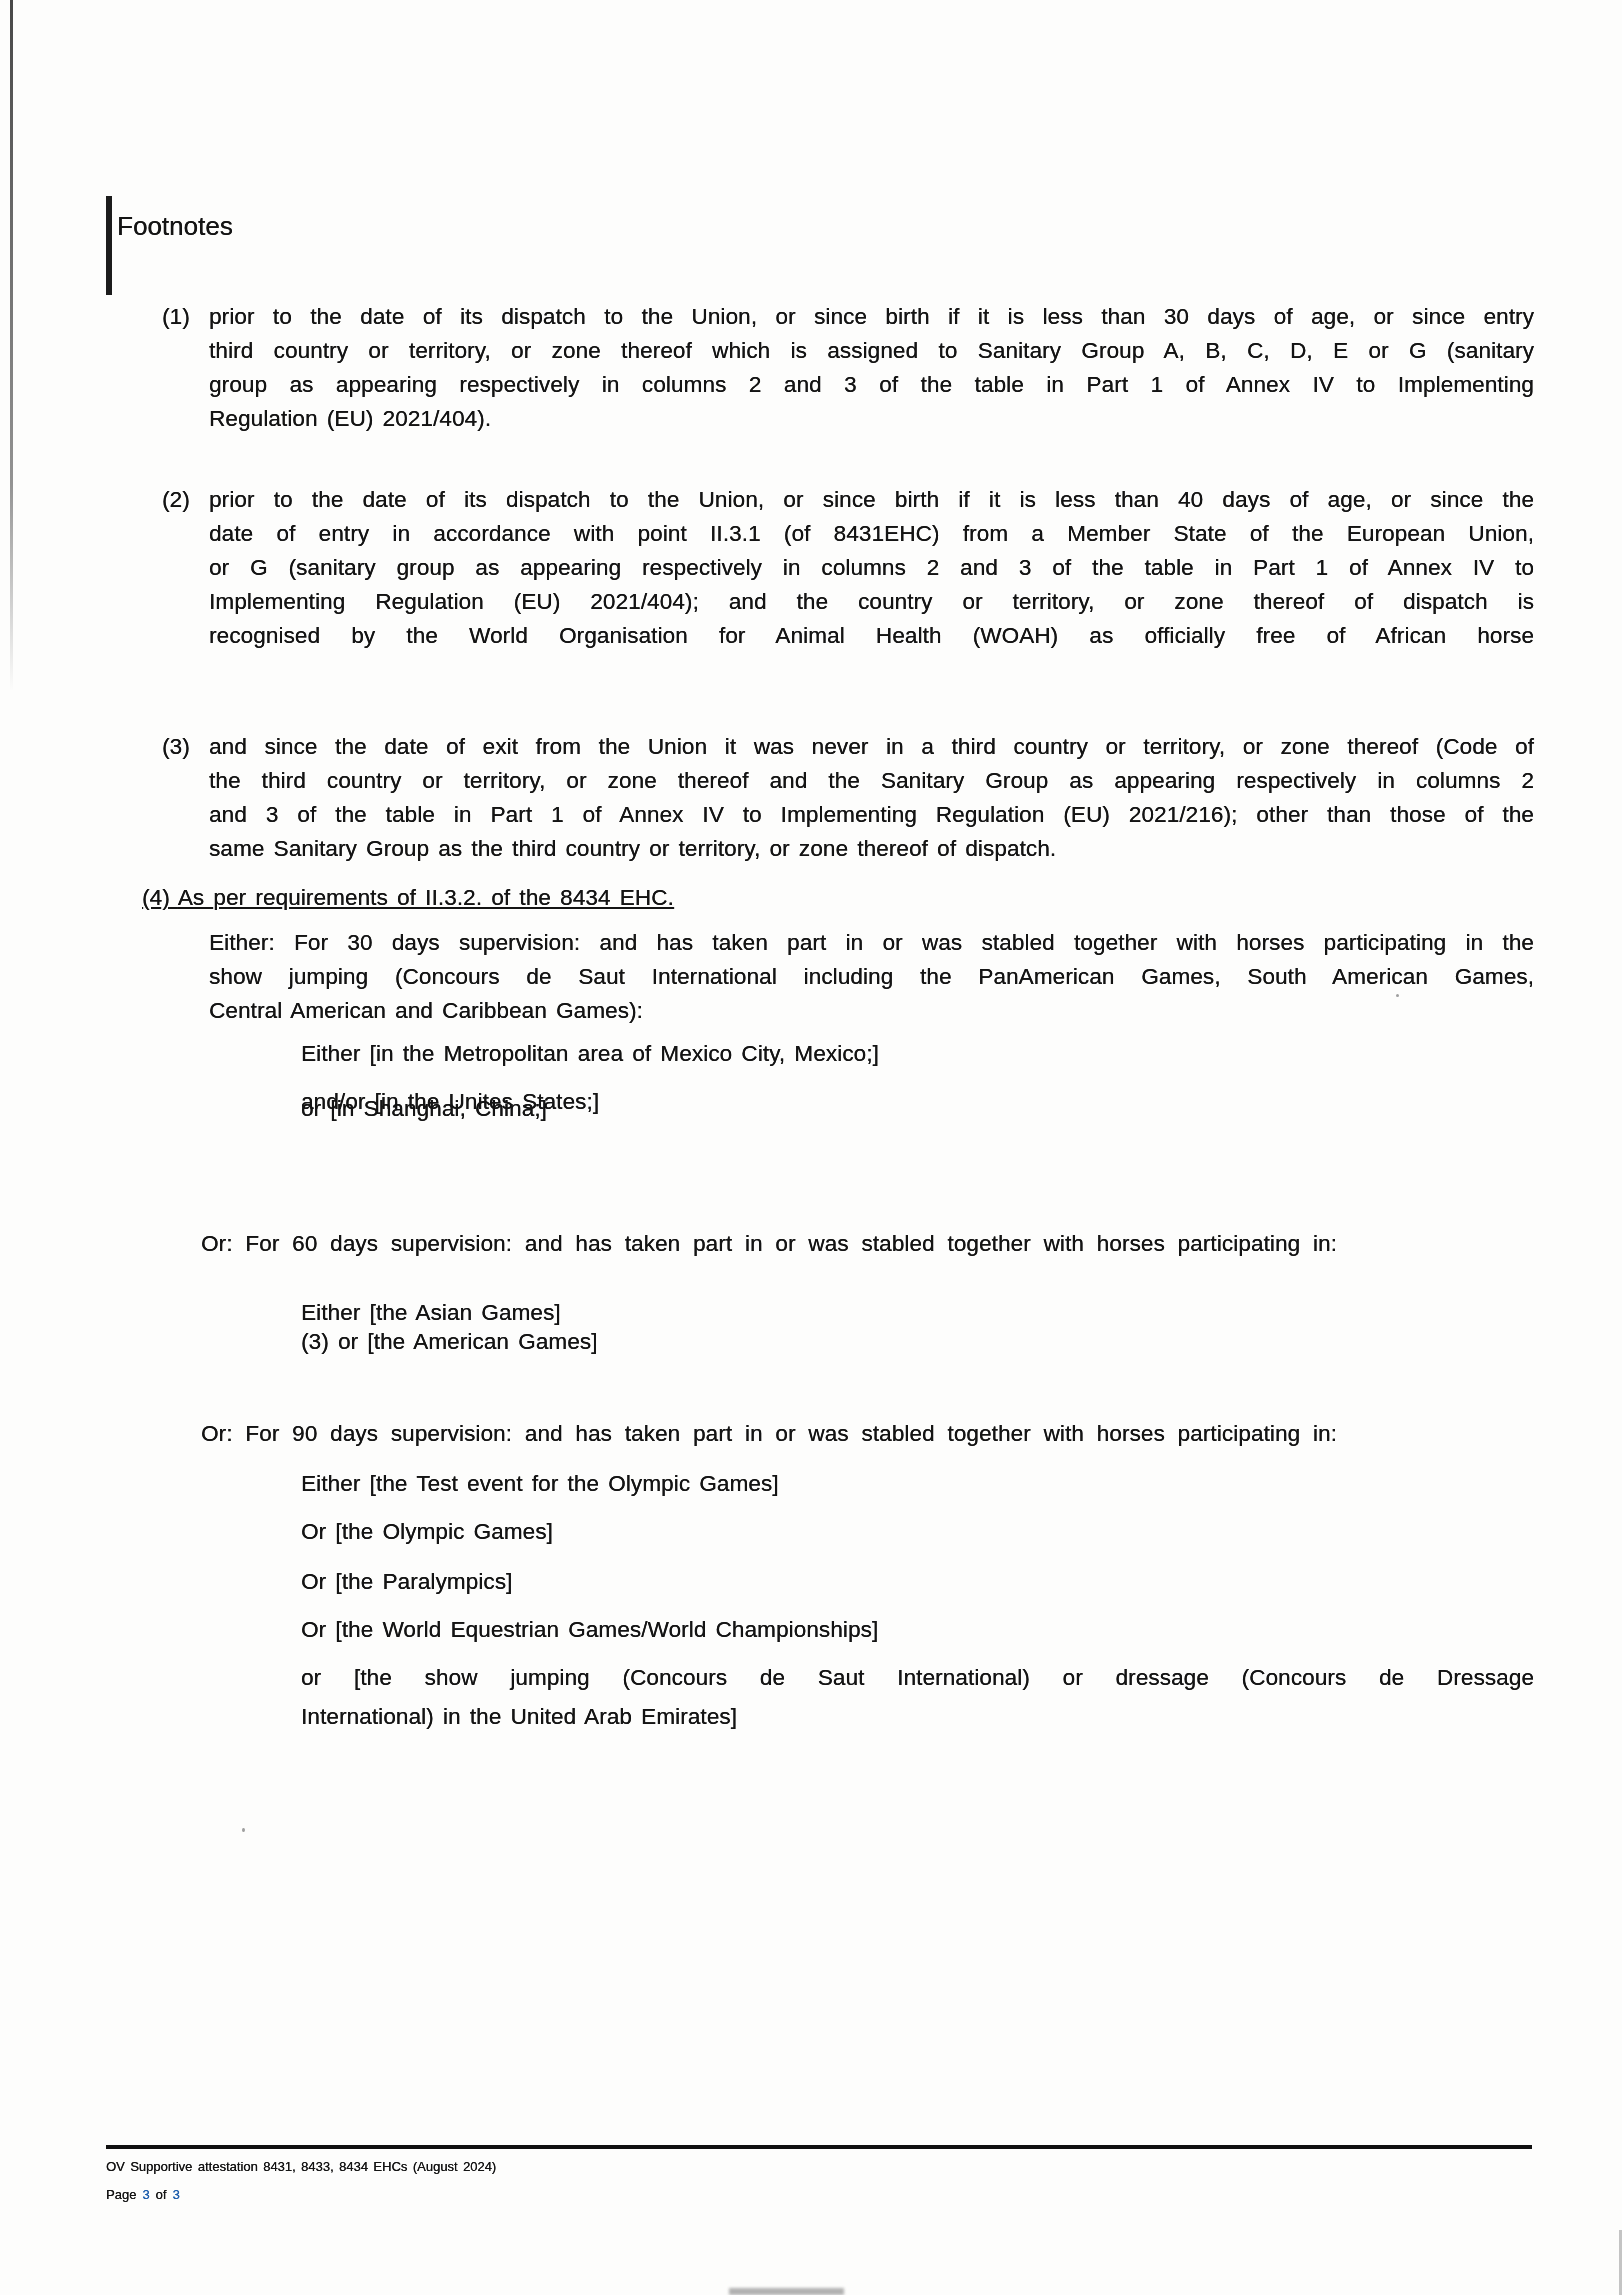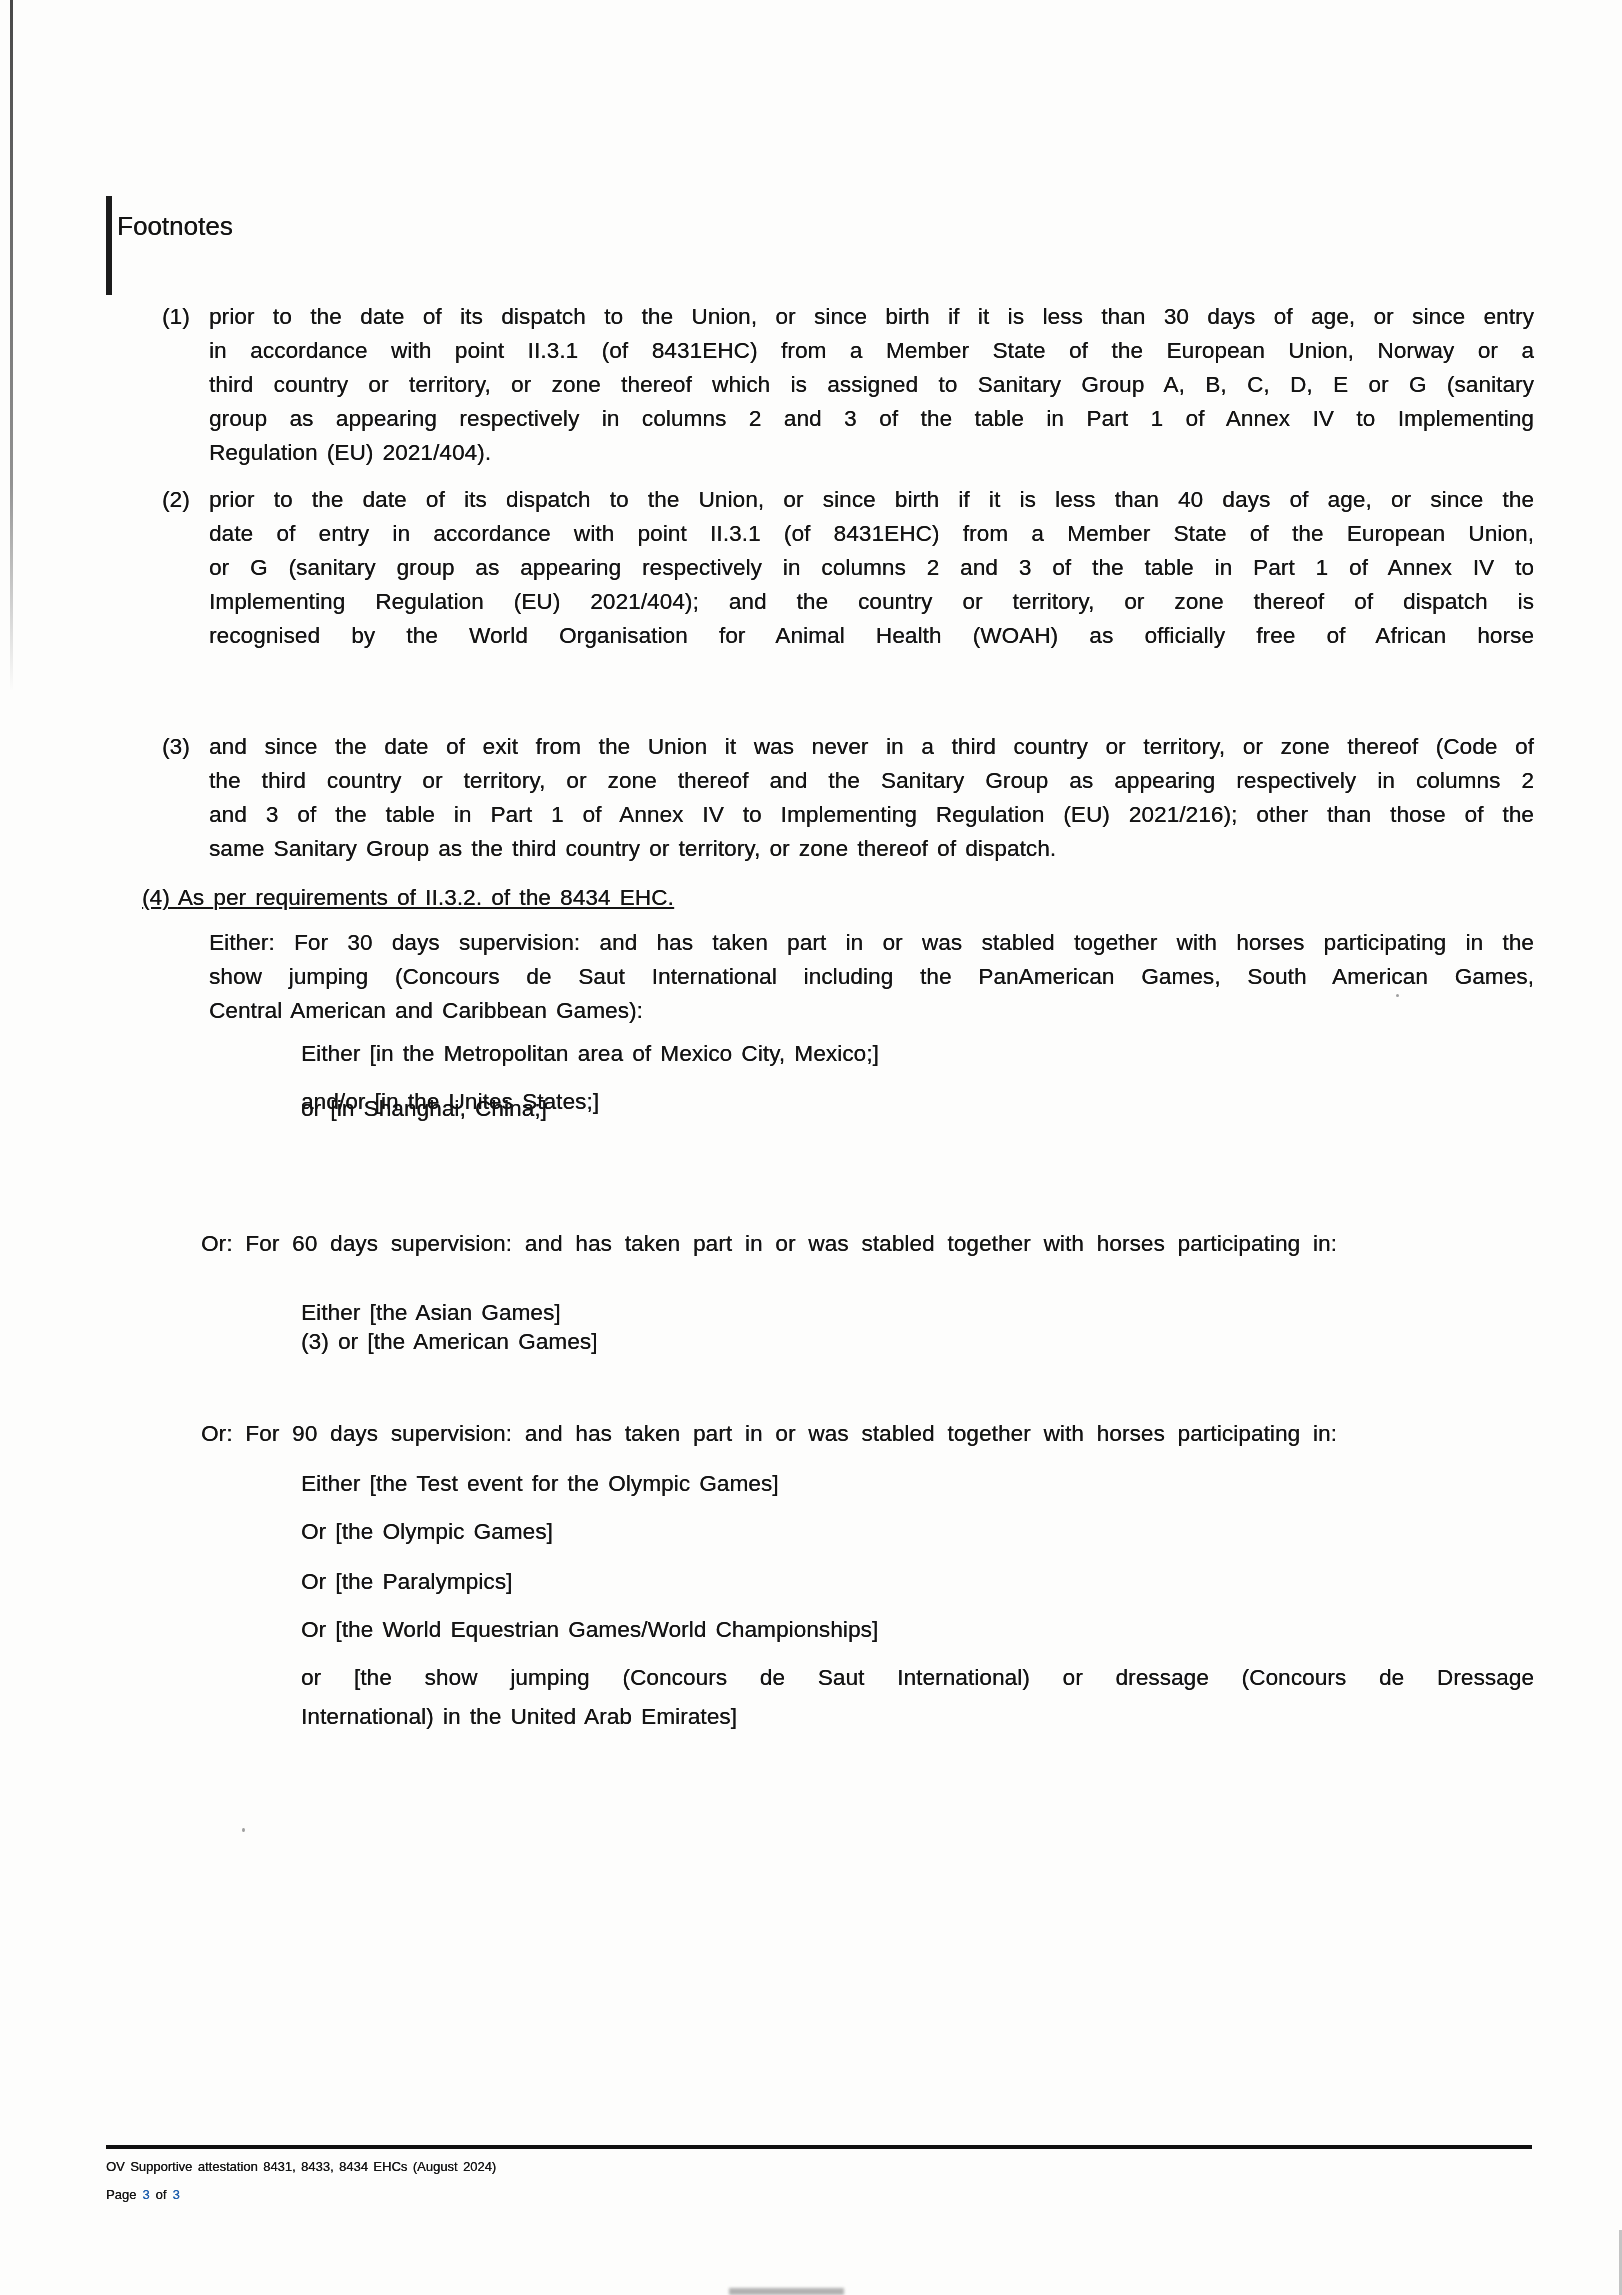--- a/index.html
+++ b/index.html
@@ -67,21 +67,20 @@
   <div class="art-bottom-smudge"></div>
   <div class="art-right-sliver"></div>
   <div class="speck speck-1"></div>
   <div class="speck speck-2"></div>
 
   <div class="heading" style="left:117px; top:211px;">Footnotes</div>
 
   <div class="para txt" style="left:209px; top:300px;">
     <span class="fn-num">(1)</span>
     <div class="jl">prior to the date of its dispatch to the Union, or since birth if it is less than 30 days of age, or since entry</div>
-    <div class="jl">in accordance with point II.3.1 (of 8431EHC) from a Member State of the European Union, Norway or a</div>
     <div class="jl">third country or territory, or zone thereof which is assigned to Sanitary Group A, B, C, D, E or G (sanitary</div>
     <div class="jl">group as appearing respectively in columns 2 and 3 of the table in Part 1 of Annex IV to Implementing</div>
     <div>Regulation (EU) 2021/404).</div>
   </div>
 
   <div class="para txt" style="left:209px; top:483px;">
     <span class="fn-num">(2)</span>
     <div class="jl">prior to the date of its dispatch to the Union, or since birth if it is less than 40 days of age, or since the</div>
     <div class="jl">date of entry in accordance with point II.3.1 (of 8431EHC) from a Member State of the European Union,</div>
     <div class="jl">or G (sanitary group as appearing respectively in columns 2 and 3 of the table in Part 1 of Annex IV to</div>

